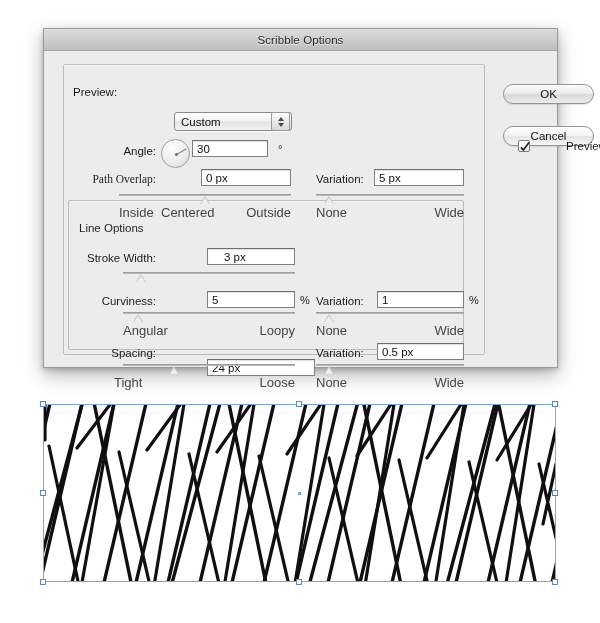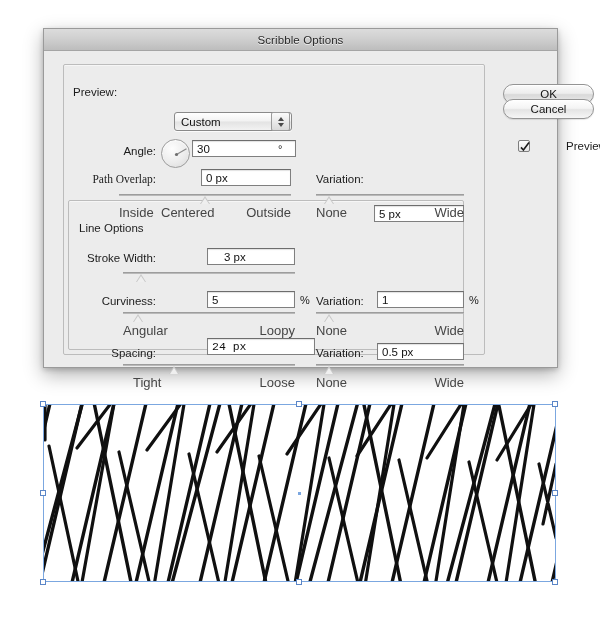--- a/index.html
+++ b/index.html
@@ -128,21 +128,21 @@
     position:absolute;height:20px;width:91px;border-radius:10px;
     border:1px solid #949494;box-sizing:border-box;
     background:linear-gradient(to bottom,#ffffff 0%,#f4f4f4 46%,#e4e4e4 54%,#f6f6f6 100%);
     font-size:11.5px;color:#141414;
     display:flex;align-items:center;justify-content:center;
     box-shadow:0 1px 1px rgba(0,0,0,.10), inset 0 1px 0 #fff;
   }
   .btn.ok{left:459px;top:33px;
     background:linear-gradient(to bottom,#fbfbfb 0%,#ededed 46%,#d9d9d9 54%,#ebebeb 100%);
   }
-  .btn.cancel{left:459px;top:48px;}
+  .btn.cancel{left:459px;top:75px;}
   .chk-row{
     position:absolute;left:474px;top:89px;display:flex;align-items:center;gap:4px;
   }
   .chk{
     width:12px;height:12px;border:1px solid #7e7e7e;border-radius:2px;
     background:linear-gradient(to bottom,#fdfdfd,#e6e6e6);
     position:relative;box-sizing:border-box;
   }
   .chk svg{position:absolute;left:0;top:0;}
   .chk-label{font-size:11.5px;color:#1b1b1b;padding-left:32px;}
@@ -191,36 +191,36 @@
 
       <div class="lbl" style="left:50px;top:94px;width:62px;">Angle:</div>
 
       <div class="dial">
         <svg width="29" height="29" viewBox="0 0 29 29">
           <line x1="14.5" y1="14.5" x2="24.5" y2="8.8" stroke="#8b8b8b" stroke-width="1.2"></line>
           <circle cx="14.5" cy="14.5" r="1.6" fill="#6e6e6e"></circle>
         </svg>
       </div>
 
-      <div class="field" style="left:148px;top:89px;width:104px;">30</div>
+      <div class="field" style="left:148px;top:89px;width:76px;">30</div>
       <div class="unit" style="left:234px;top:92px;">°</div>
 
       <div class="lbl" style="left:38px;top:122px;width:74px;font-family:Liberation Serif, serif;">Path Overlap:</div>
       <div class="field" style="left:157px;top:118px;width:90px;">0 px</div>
 
       <div class="slider" style="left:75px;top:143px;width:172px;">
         <div class="track"></div>
         <div class="thumb" style="left:50%;"></div>
       </div>
       <div class="tick" style="left:75px;top:154px;">Inside</div>
       <div class="tick" style="left:117px;top:154px;">Centered</div>
       <div class="tick r" style="left:187px;top:154px;width:60px;">Outside</div>
 
       <div class="lbl" style="left:272px;top:122px;width:60px;text-align:left;">Variation:</div>
-      <div class="field" style="left:330px;top:118px;width:90px;margin-top:36px;">5 px</div>
+      <div class="field" style="left:330px;top:118px;width:90px;">5 px</div>
 
       <div class="slider" style="left:272px;top:143px;width:148px;">
         <div class="track"></div>
         <div class="thumb" style="left:9%;"></div>
       </div>
       <div class="tick" style="left:272px;top:154px;">None</div>
       <div class="tick r" style="left:360px;top:154px;width:60px;">Wide</div>
 
       <div class="lbl" style="left:38px;top:201px;width:74px;">Stroke Width:</div>
       <div class="field" style="left:163px;top:197px;width:88px;padding-left:16px;">3 px</div>
@@ -246,27 +246,27 @@
       <div class="unit" style="left:425px;top:243px;">%</div>
 
       <div class="slider" style="left:272px;top:261px;width:148px;">
         <div class="track"></div>
         <div class="thumb" style="left:9%;"></div>
       </div>
       <div class="tick" style="left:272px;top:272px;">None</div>
       <div class="tick r" style="left:360px;top:272px;width:60px;">Wide</div>
 
       <div class="lbl" style="left:38px;top:296px;width:74px;">Spacing:</div>
-      <div class="field" style="left:163px;top:287px;width:108px;font-family:Liberation Mono, monospace;">24 px</div>
+      <div class="field" style="left:163px;top:308px;width:108px;">24 px</div>
 
       <div class="slider" style="left:79px;top:313px;width:172px;">
         <div class="track"></div>
         <div class="thumb" style="left:30%;"></div>
       </div>
-      <div class="tick" style="left:89px;top:324px;">Tight</div>
+      <div class="tick" style="left:70px;top:324px;">Tight</div>
       <div class="tick r" style="left:191px;top:324px;width:60px;">Loose</div>
 
       <div class="lbl" style="left:272px;top:296px;width:60px;text-align:left;">Variation:</div>
       <div class="field" style="left:333px;top:292px;width:87px;">0.5 px</div>
 
       <div class="slider" style="left:272px;top:313px;width:148px;">
         <div class="track"></div>
         <div class="thumb" style="left:9%;"></div>
       </div>
       <div class="tick" style="left:272px;top:324px;">None</div>

